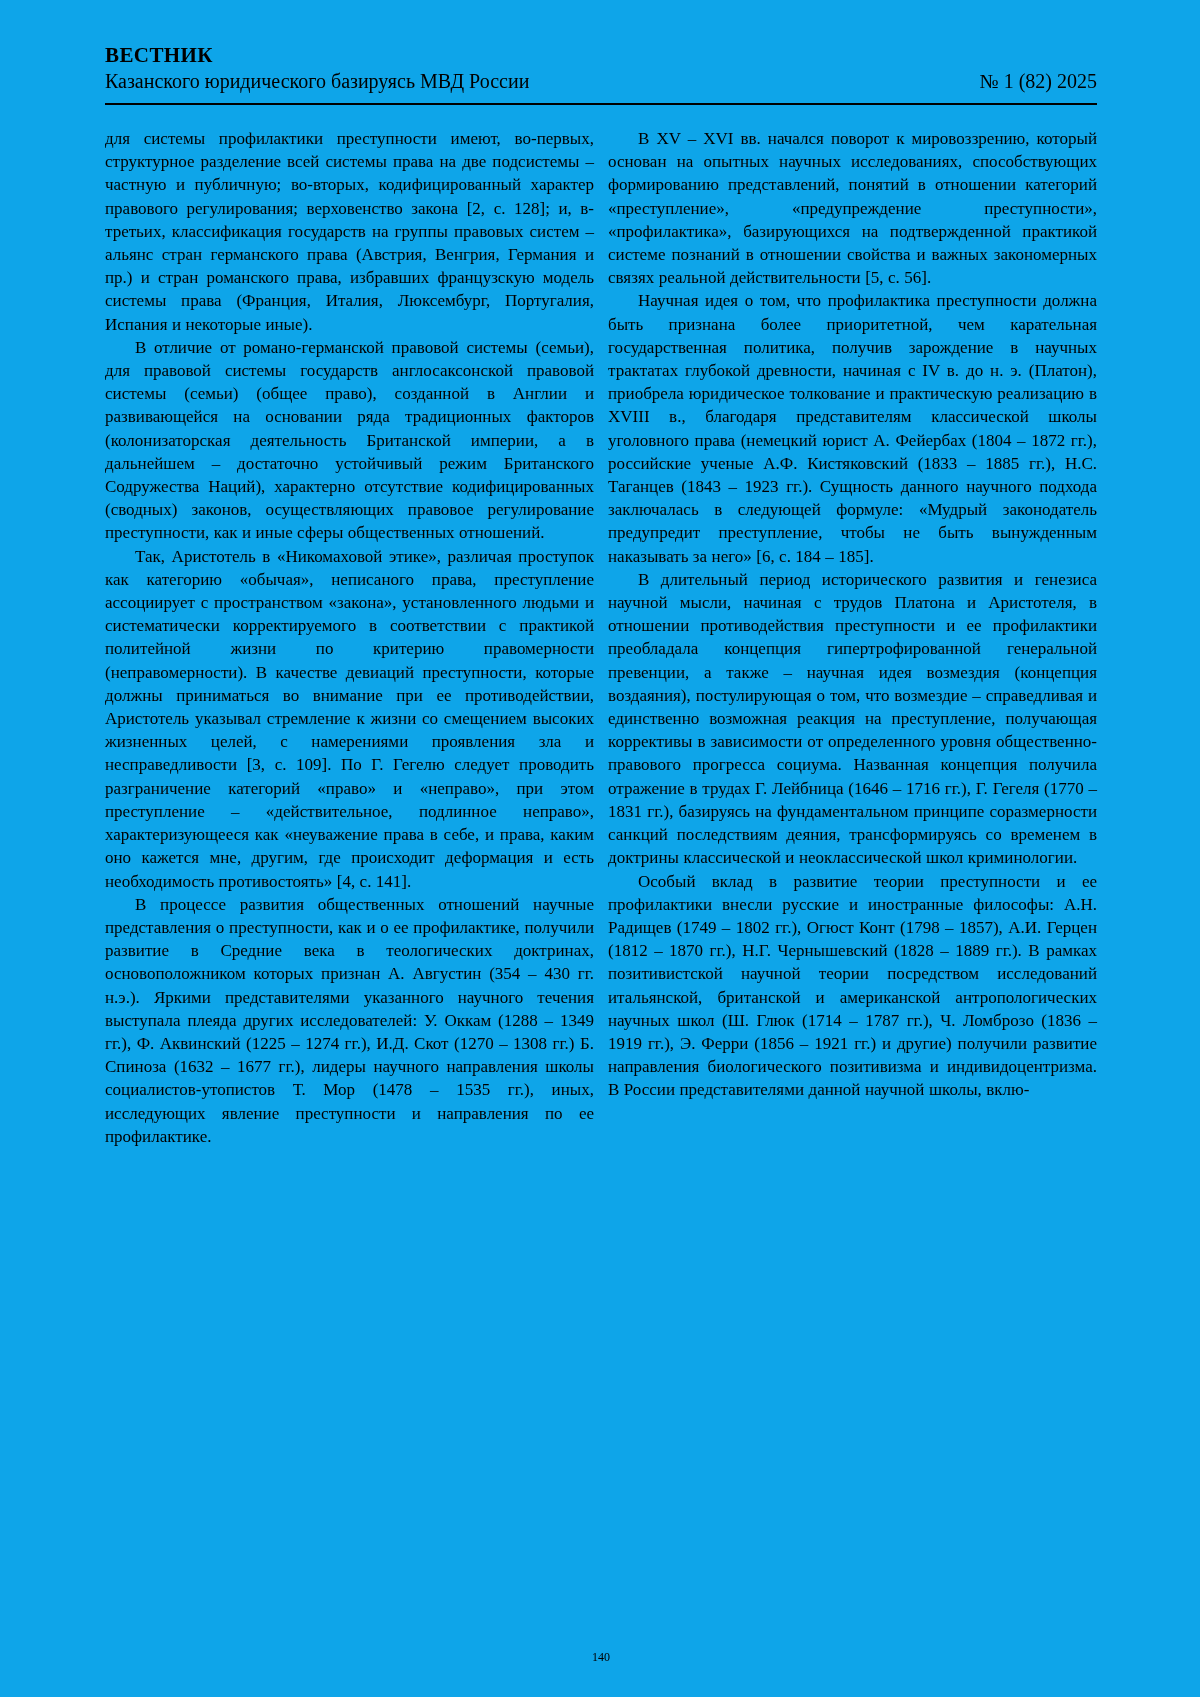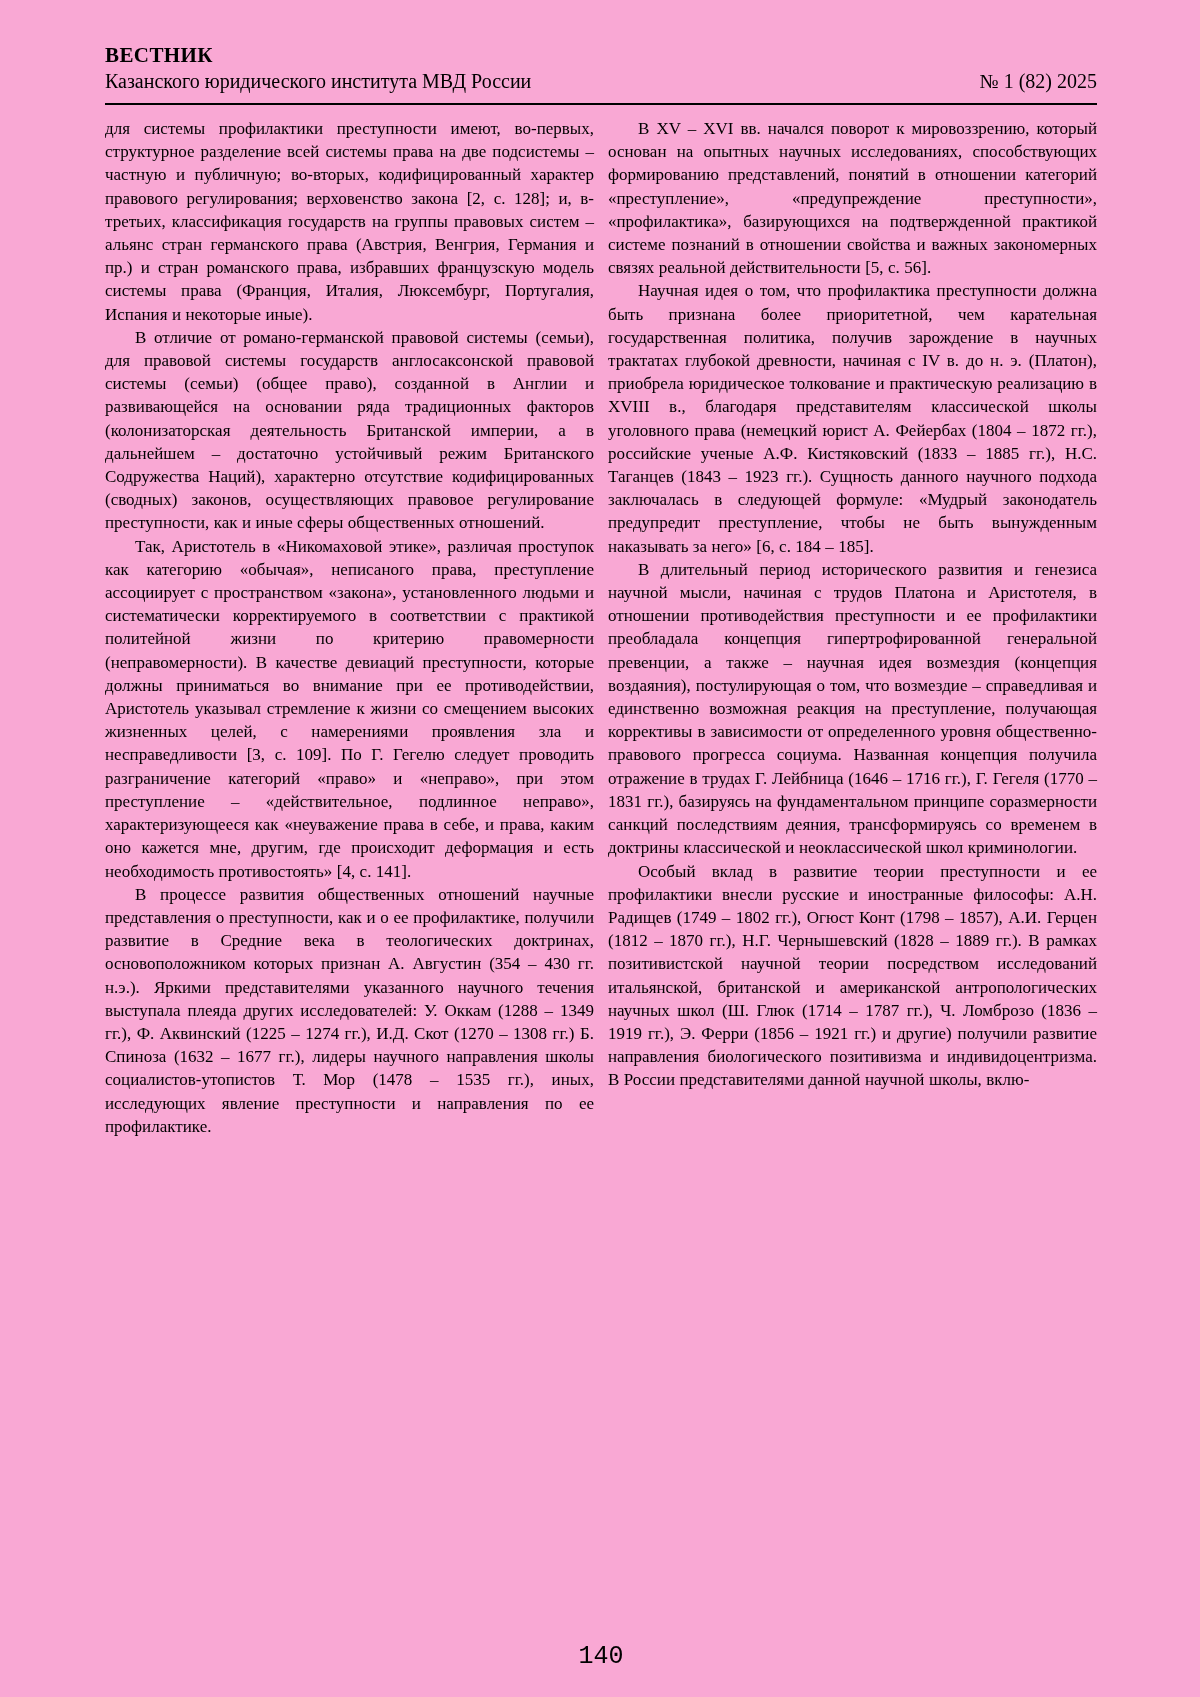--- a/index.html
+++ b/index.html
@@ -7,21 +7,21 @@
   body {
     width: 1200px;
     font-family: "Liberation Serif", serif;
     color: #000000;
     -webkit-font-smoothing: antialiased;
   }
   .page {
     position: relative;
     width: 1200px;
     height: 1697px;
-    background: #f9a8d4;
+    background: #0ea5e9;
     padding: 42px 103px 28px 105px;
     display: flex;
     flex-direction: column;
     overflow: hidden;
   }
   .header-row {
     display: flex;
     justify-content: space-between;
     align-items: flex-end;
   }
@@ -42,56 +42,55 @@
   }
   .header-rule {
     border: none;
     border-top: 2px solid #000000;
     margin-top: 9px;
     width: 100%;
   }
   .columns {
     display: flex;
     gap: 14px;
-    margin-top: 12px;
+    margin-top: 22px;
   }
   .col {
     flex: 1 1 0;
     min-width: 0;
   }
   .col p {
     font-size: 17px;
     line-height: 23.2px;
     text-align: justify;
     text-indent: 30px;
     hyphens: auto;
     word-spacing: 0.2px;
   }
   .col p.no-indent { text-indent: 0; }
   .page-footer {
     margin-top: auto;
     text-align: center;
   }
   .page-number {
     display: inline-block;
-    font-size: 25px;
+    font-size: 12px;
     line-height: 24px;
-    font-family: Liberation Mono, monospace;
   }
 </style>
 </head>
 <body>
 
 <div class="page">
 
   <header>
     <div class="header-row">
       <div class="header-left">
         <div class="journal-name">ВЕСТНИК</div>
-        <div class="journal-subtitle">Казанского юридического института МВД России</div>
+        <div class="journal-subtitle">Казанского юридического базируясь МВД России</div>
       </div>
       <div class="issue">№ 1 (82) 2025</div>
     </div>
     <hr class="header-rule">
   </header>
 
   <main class="columns">
     <section class="col">
       <p class="no-indent">для системы профилактики преступности имеют, во-первых, структурное разделение всей системы права на две подсистемы – частную и публичную; во-вторых, кодифицированный характер правового регулирования; верховенство закона [2, с. 128]; и, в-третьих, классификация государств на группы правовых систем – альянс стран германского права (Австрия, Венгрия, Германия и пр.) и стран романского права, избравших французскую модель системы права (Франция, Италия, Люксембург, Португалия, Испания и некоторые иные).</p>
       <p>В отличие от романо-германской правовой системы (семьи), для правовой системы государств англосаксонской правовой системы (семьи) (общее право), созданной в Англии и развивающейся на основании ряда традиционных факторов (колонизаторская деятельность Британской империи, а в дальнейшем – достаточно устойчивый режим Британского Содружества Наций), характерно отсутствие кодифицированных (сводных) законов, осуществляющих правовое регулирование преступности, как и иные сферы общественных отношений.</p>

